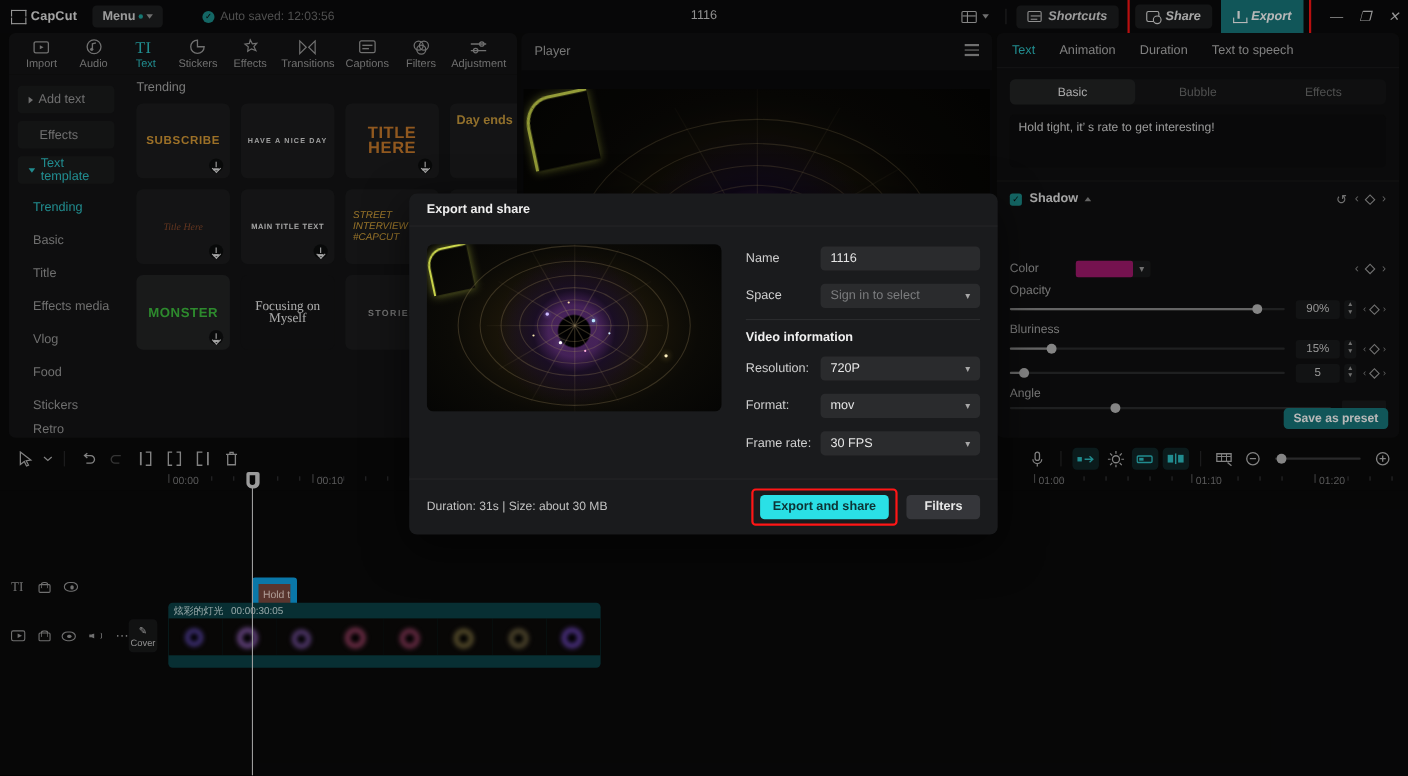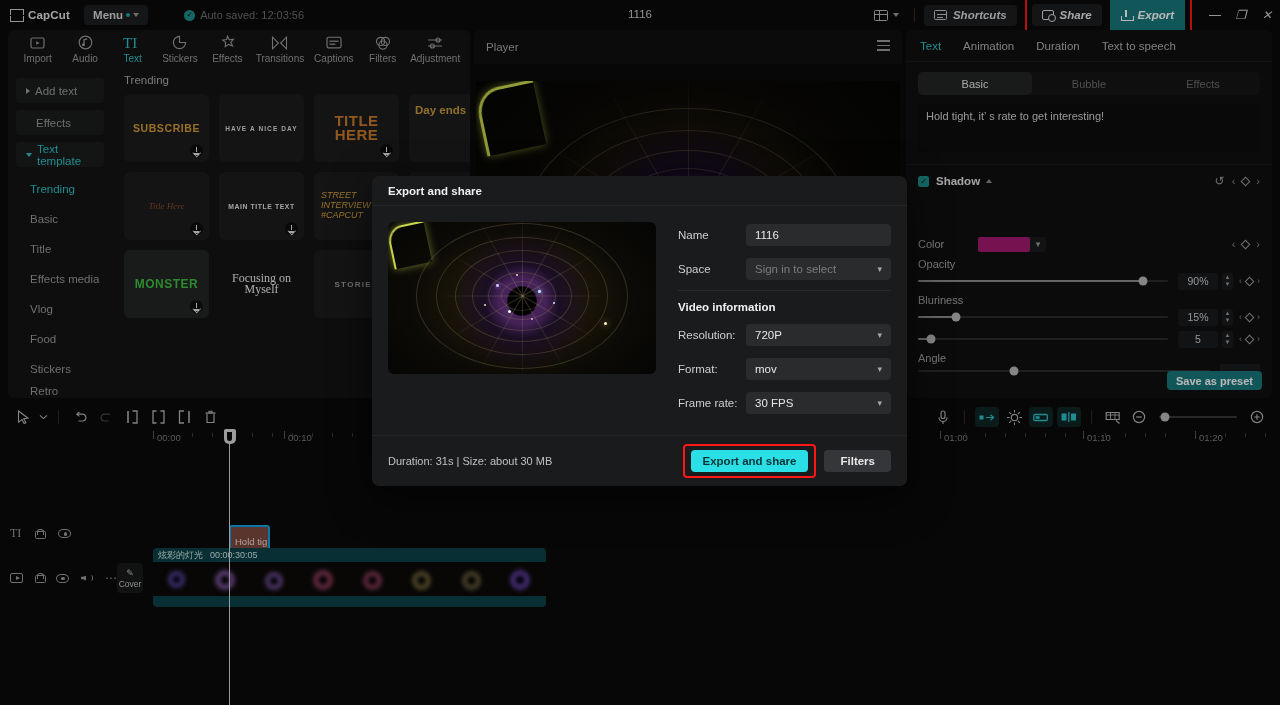--- a/index.html
+++ b/index.html
@@ -315,21 +315,21 @@
   .cover-btn {
     position: absolute; top: 563px; left: 117px; width: 26px; height: 30px;
     background: #18191a; border-radius: 4px; display: flex; flex-direction: column;
     align-items: center; justify-content: center; gap: 1px; cursor: pointer;
   }
   .cover-pen { font-size: 9px; color: #c6c6c6; }
   .cover-txt { font-size: 8.5px; color: #c6c6c6; }
 
   .text-clip {
     position: absolute; top: 525px; left: 229px; height: 32px; padding: 0 4px;
-    background: #7c4a41; border: 2px solid #0ea5e9; border-radius: 3px;
+    background: #7c4a41; border: 6px solid #0ea5e9; border-radius: 3px;
     font-size: 9.5px; color: #f2d8cf; display: flex; align-items: center;
     overflow: hidden; white-space: nowrap; max-width: 41px; cursor: pointer;
   }
 
   .video-clip {
     position: absolute; top: 548px; left: 153px; width: 393px; height: 59px;
     background: #0c4247; border-radius: 4px; overflow: hidden; cursor: pointer;
   }
   .vc-head { height: 14px; display: flex; align-items: center; gap: 7px; padding-left: 5px; }
   .vc-name { font-size: 9px; color: #cfe6e7; }

